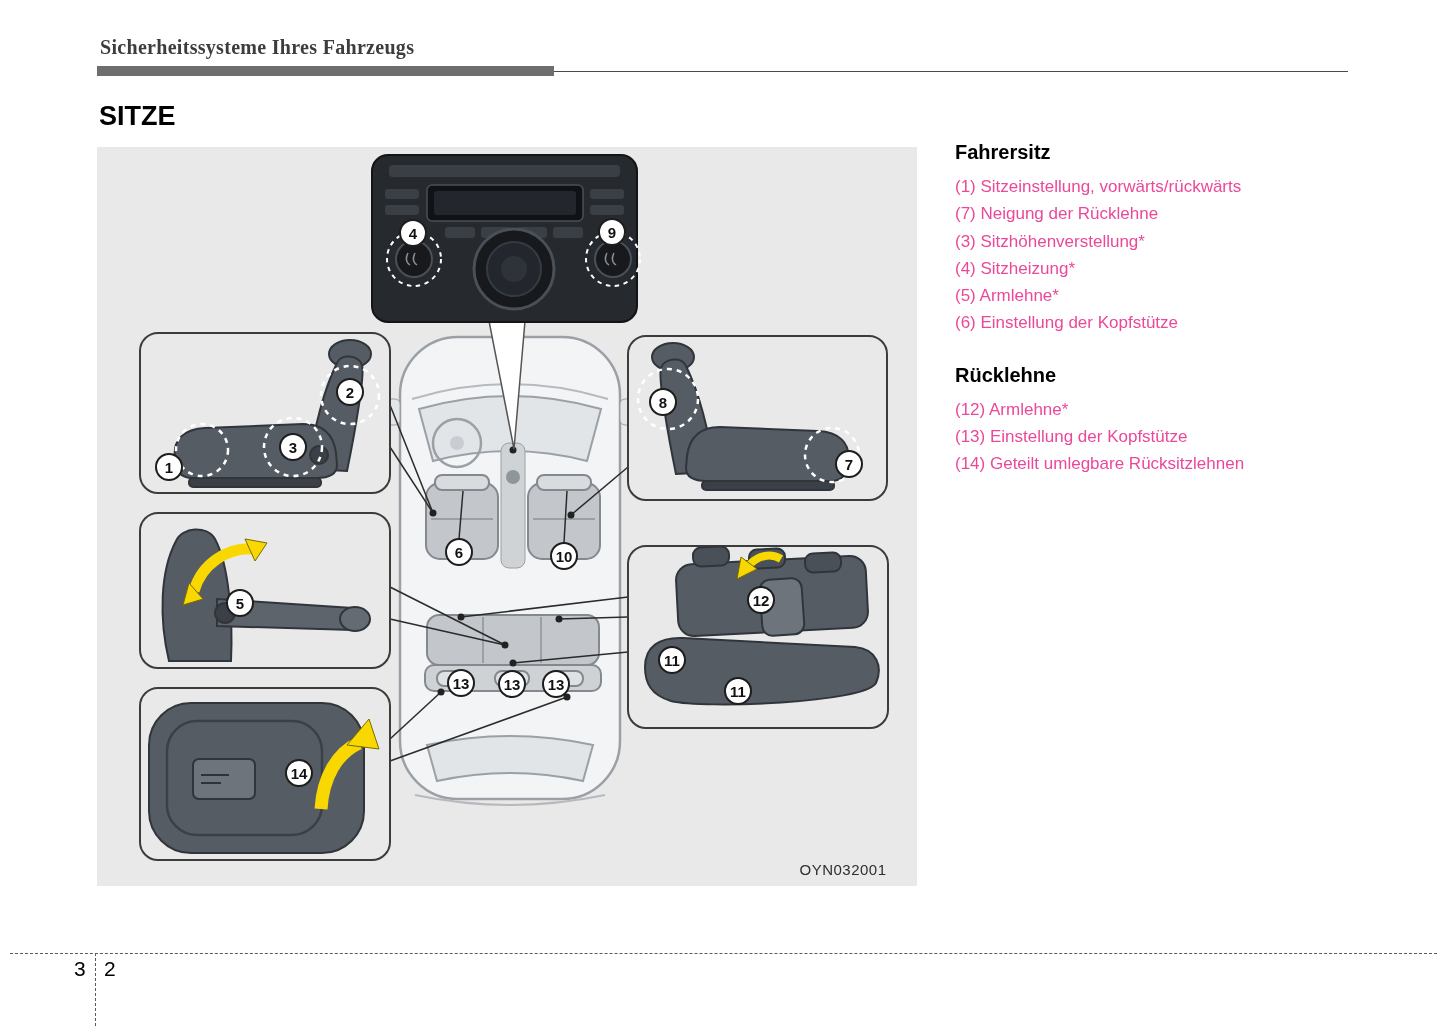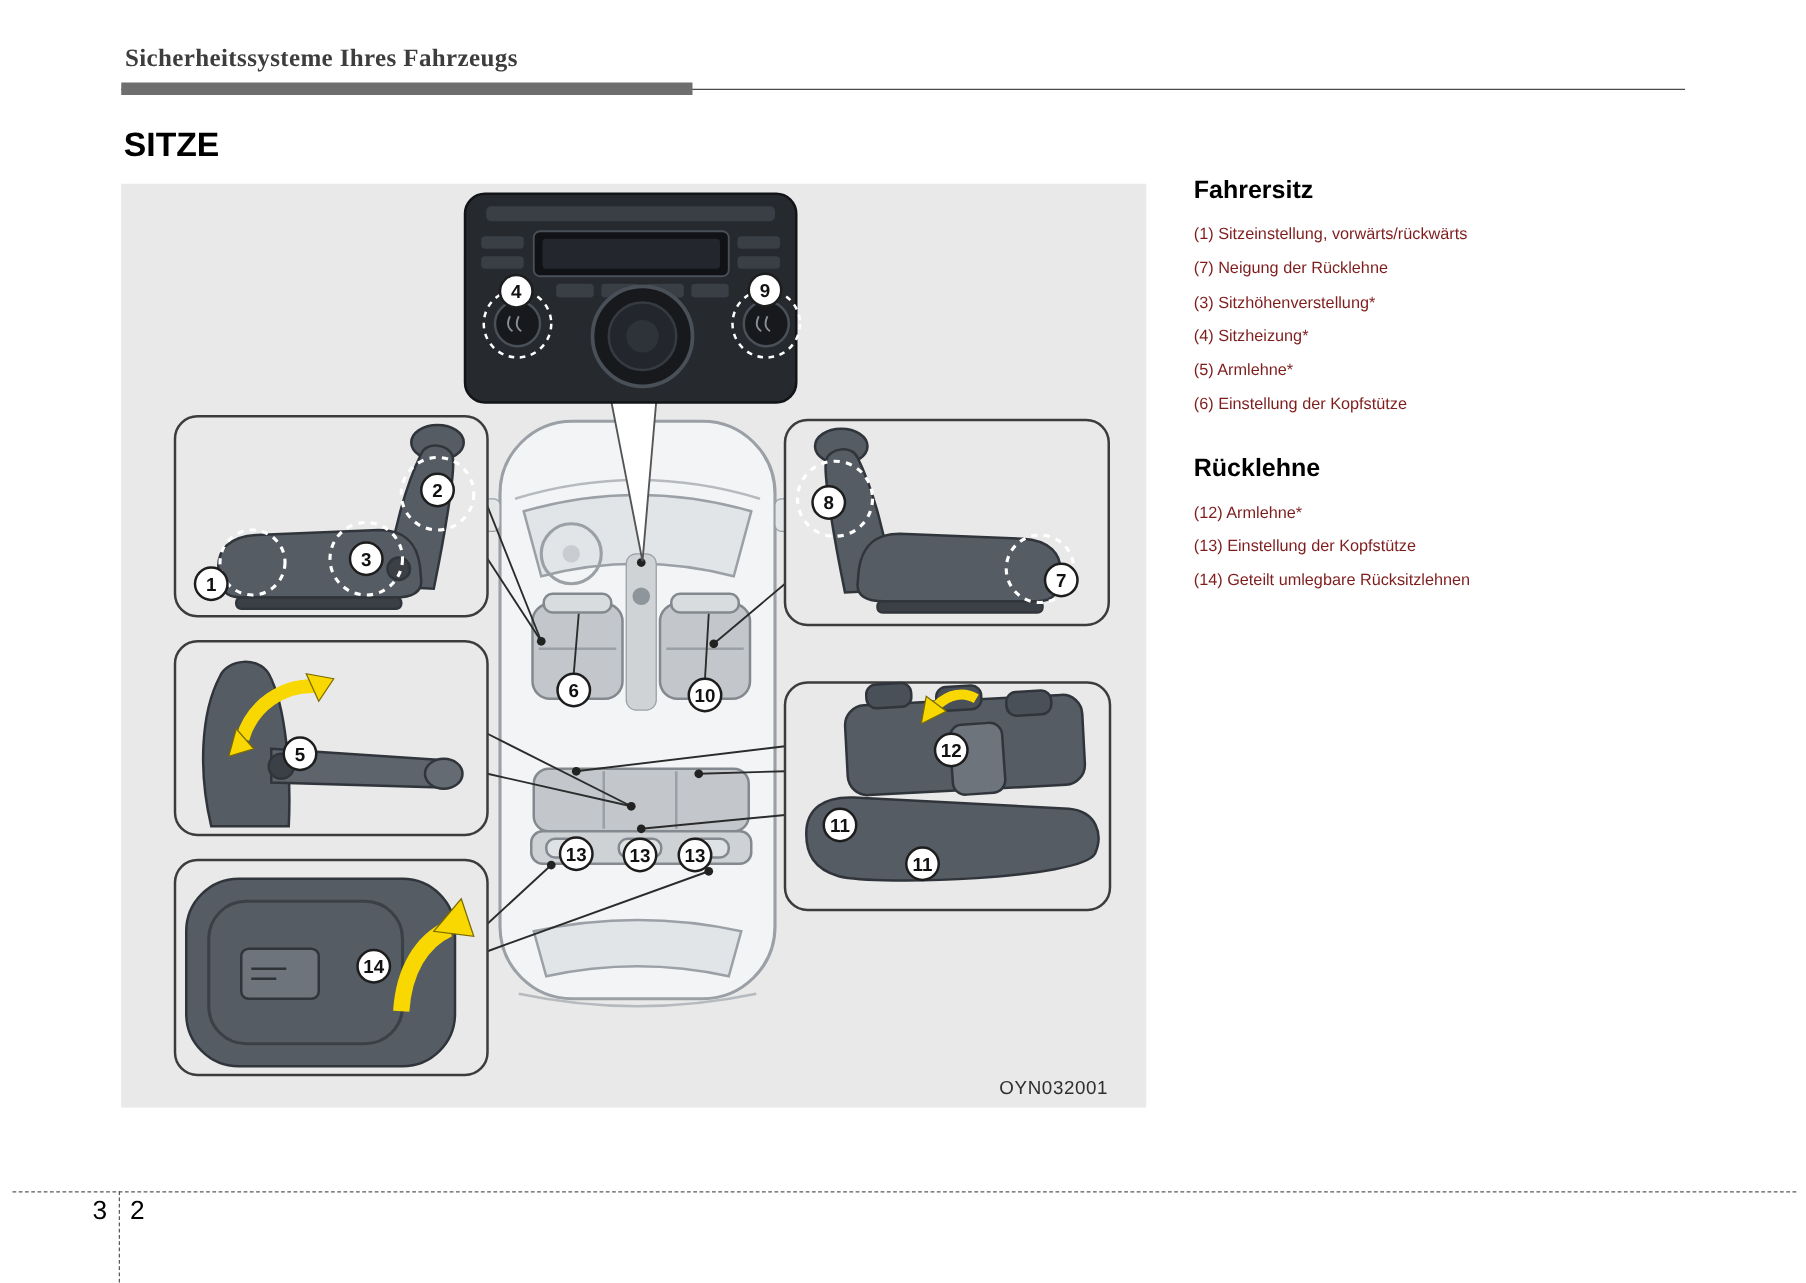--- a/index.html
+++ b/index.html
@@ -24,21 +24,21 @@
   
   .diagram{position:absolute;left:97px;top:147px;width:820px;height:739px;margin:0;background:#e9e9e9;}
   .diagram svg{position:absolute;inset:0;display:block;}
   .co-num{font:bold 15px "Liberation Sans",sans-serif;fill:#111;}
   .fig-code{font:15px "Liberation Sans",sans-serif;fill:#2f2f2f;letter-spacing:.5px;}
 
   
   .legend{position:absolute;left:955px;top:141px;width:440px;}
   .legend-section{margin:0 0 27px 0;}
   .legend-section h3{margin:0 0 9px 0;font-size:20px;font-weight:bold;color:#000;}
-  .legend-section p{margin:0;font-size:13px;line-height:27.3px;color:#7f1d1d;}
+  .legend-section p{margin:0;font-size:17px;line-height:27.3px;color:#ec4899;}
 
   
   .dash-h{position:absolute;left:10px;top:953px;width:1427px;height:0;border-top:1.5px dashed #5a5a5a;}
   .dash-v{position:absolute;left:95px;top:953px;height:73px;width:0;border-left:1.5px dashed #5a5a5a;}
   .pn{position:absolute;top:957px;font-size:21px;color:#000;}
   .pn-chapter{left:74px;}
   .pn-page{left:104px;}
 </style>
 </head>
 <body>

